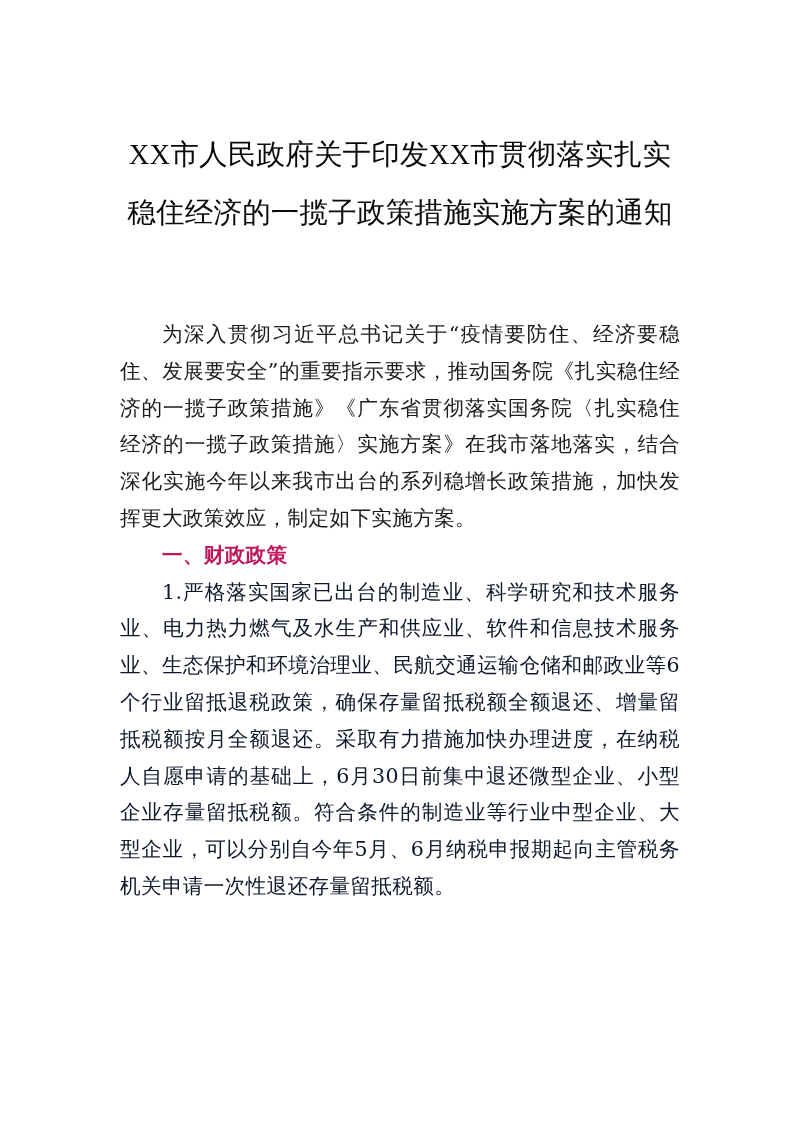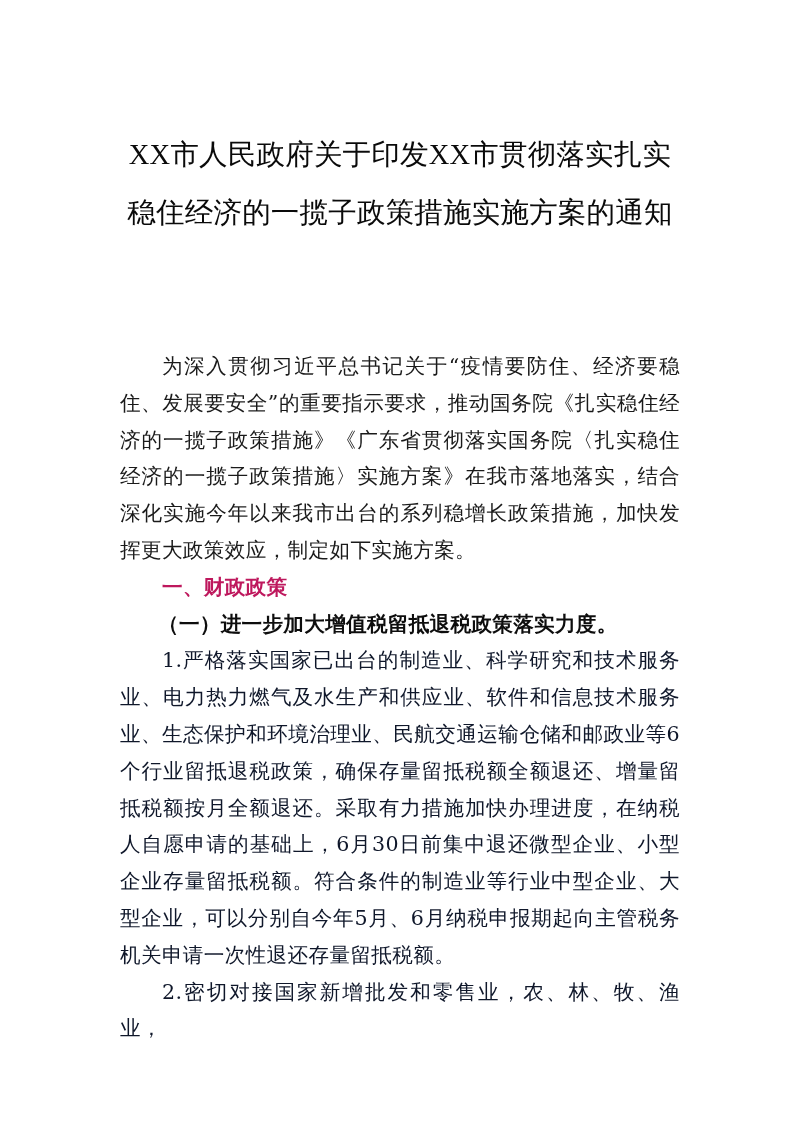--- a/index.html
+++ b/index.html
@@ -49,21 +49,21 @@
     line-height: 57.5px;
     letter-spacing: 0.2px;
     color: #0a0a0a;
     word-break: break-all;
     white-space: normal;
   }
 
   
   .body-block {
     position: absolute;
-    top: 348px;
+    top: 316px;
     left: 0;
     width: 560px;
   }
 
   p.para {
     margin: 0;
     padding: 0;
     font-family: "DejaVu Serif", "Liberation Serif", serif;
     font-size: 20.6px;
     line-height: 36.8px;
@@ -134,21 +134,19 @@
   <div class="content">
 
     <h1 class="doc-title">XX市人民政府关于印发XX市贯彻落实扎实稳住经济的一揽子政策措施实施方案的通知</h1>
 
     <div class="body-block">
 
       <p class="para">为深入贯彻习近平总书记关于“疫情要防住、经济要稳住、发展要安全”的重要指示要求，推动国务院《扎实稳住经济的一揽子政策措施》《广东省贯彻落实国务院〈扎实稳住经济的一揽子政策措施〉实施方案》在我市落地落实，结合深化实施今年以来我市出台的系列稳增长政策措施，加快发挥更大政策效应，制定如下实施方案。</p>
 
       <p class="h1-cn">一、财政政策</p>
 
-      <p class="h2-cn">（一）进一步加大增值税留抵退税政策落实力度。</p>
 
       <p class="item">1.严格落实国家已出台的制造业、科学研究和技术服务业、电力热力燃气及水生产和供应业、软件和信息技术服务业、生态保护和环境治理业、民航交通运输仓储和邮政业等6个行业留抵退税政策，确保存量留抵税额全额退还、增量留抵税额按月全额退还。采取有力措施加快办理进度，在纳税人自愿申请的基础上，6月30日前集中退还微型企业、小型企业存量留抵税额。符合条件的制造业等行业中型企业、大型企业，可以分别自今年5月、6月纳税申报期起向主管税务机关申请一次性退还存量留抵税额。</p>
 
-      <p class="item last-clipped">2.密切对接国家新增批发和零售业，农、林、牧、渔业，</p>
 
     </div>
   </div>
 </div>
 
 </body></html>

